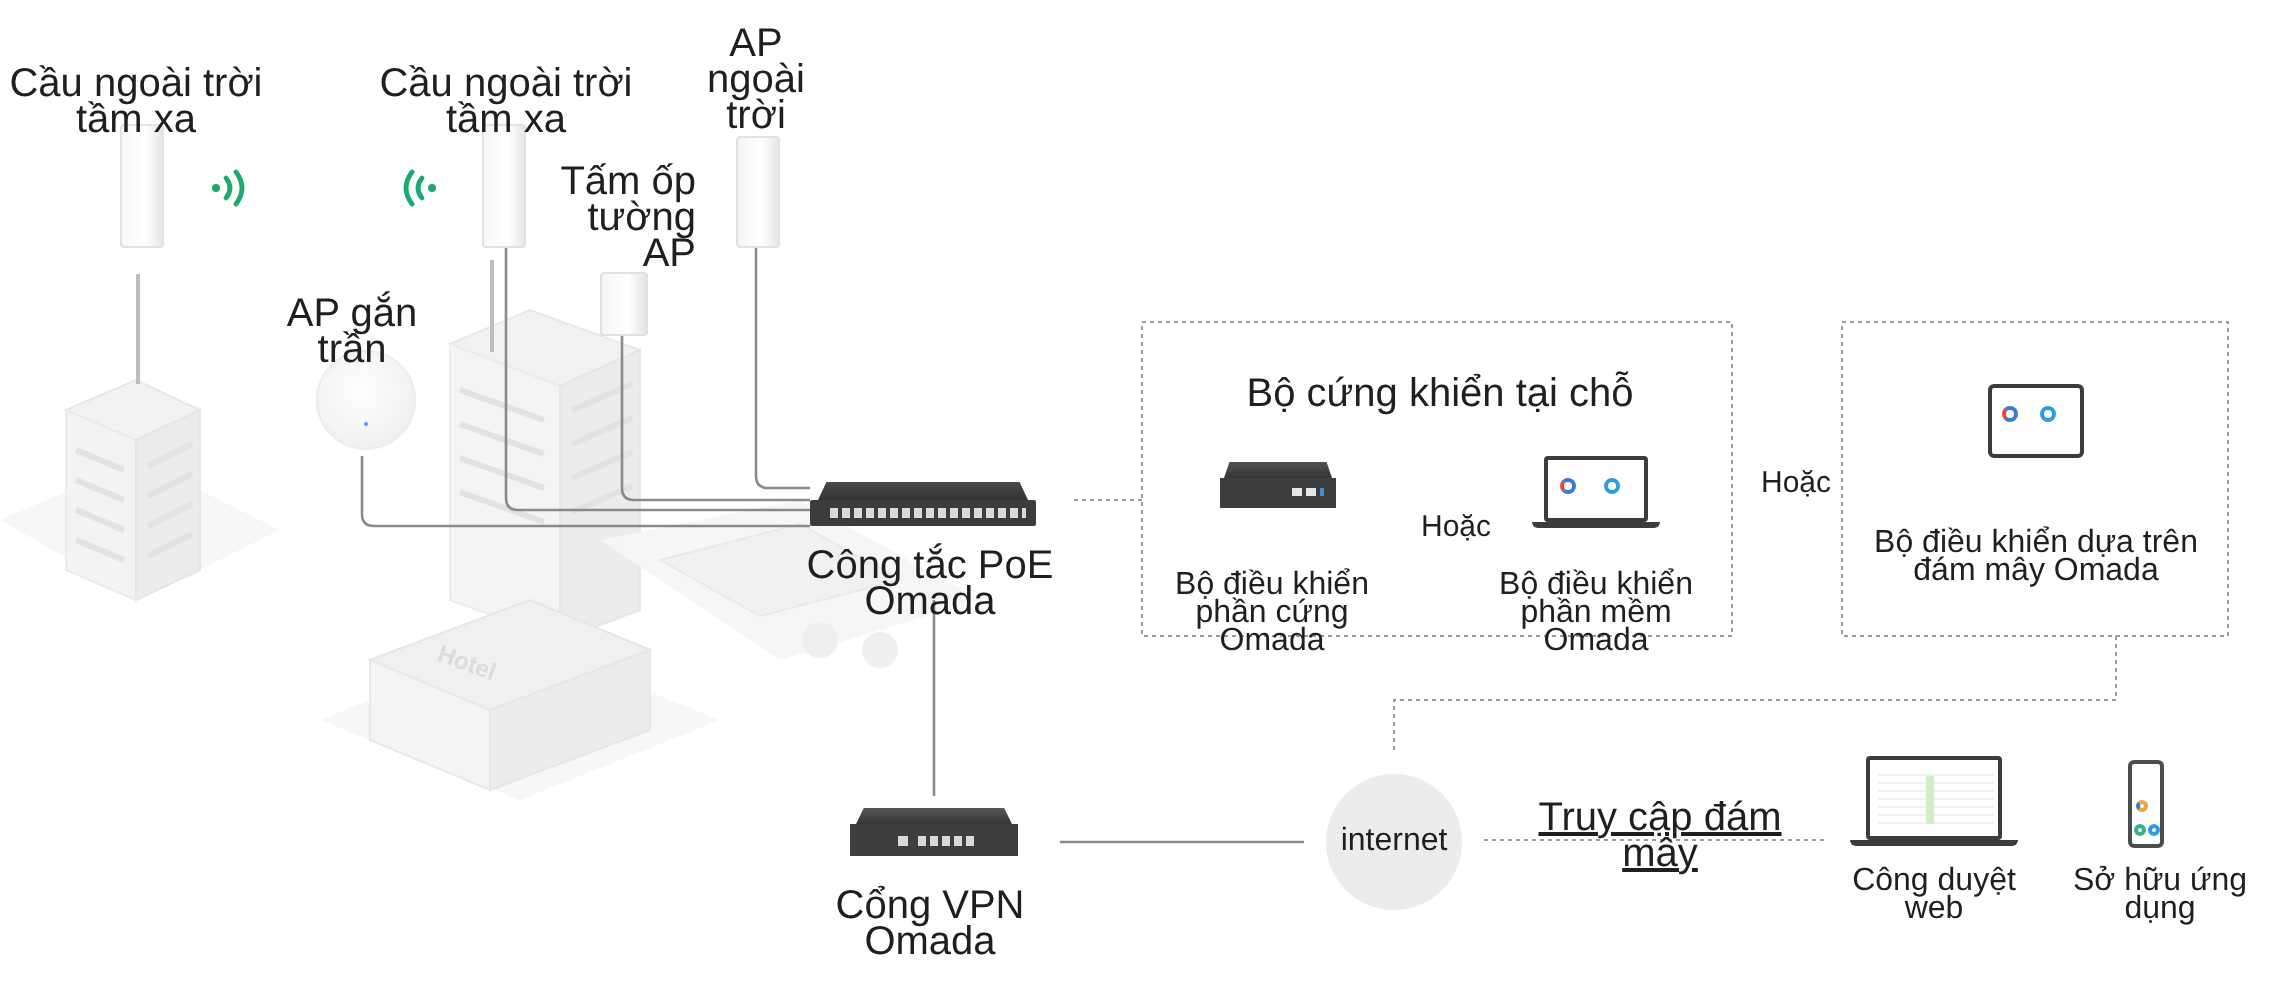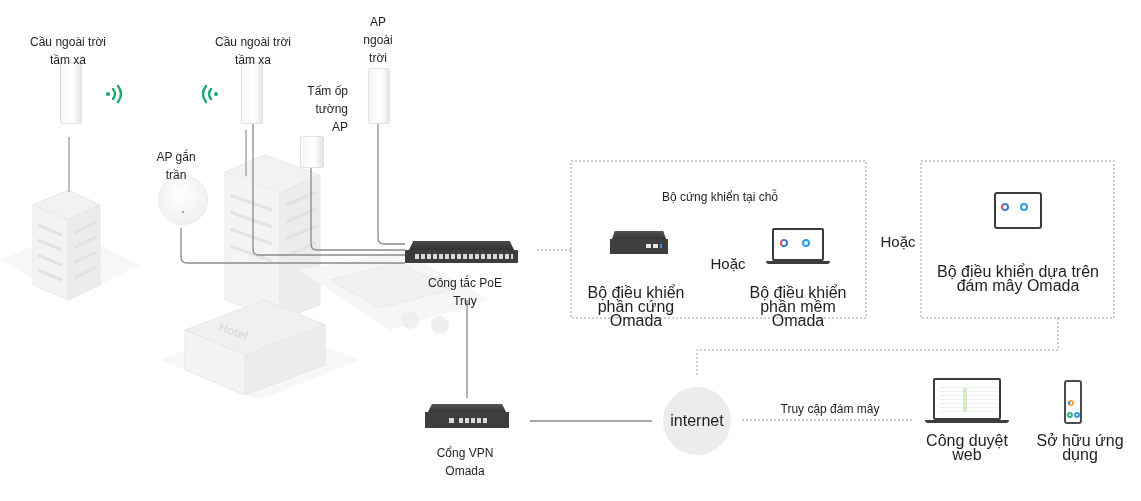--- a/index.html
+++ b/index.html
@@ -1,20 +1,20 @@
 <!DOCTYPE html>
 <html><head>
   <meta charset="utf-8">
   <style>
     html, body { margin: 0; padding: 0; background: #ffffff; }
     body { width: 1141px; height: 501px; position: relative; overflow: hidden;
            font-family: "Liberation Sans", "DejaVu Sans", sans-serif; color: #1a1a1a; }
     .abs { position: absolute; }
     .lbl { position: absolute; text-align: center; font-size: 15px; line-height: 17px; color: #1f1f1f; white-space: pre-line; }
-    .lbl.big { font-size: 12px; line-height: 18px; }
+    .lbl.big { font-size: 20px; line-height: 18px; }
     .lbl.sm { font-size: 16px; line-height: 14px; }
     svg.bg { position: absolute; left: 0; top: 0; }
   </style>
 </head>
 <body>
 
 <svg class="bg" width="1141" height="501" viewBox="0 0 1141 501">
 
   <g>
     <polygon points="0,260 70,230 140,265 70,300" fill="#f7f7f7"></polygon>
@@ -167,34 +167,34 @@
 tầm xa</div>
 <div class="lbl big" style="left:348px;top:13px;width:60px;">AP
 ngoài
 trời</div>
 <div class="lbl big" style="left:278px;top:82px;width:70px;text-align:right;">Tấm ốp
 tường
 AP</div>
 <div class="lbl big" style="left:143px;top:148px;width:66px;">AP gắn
 trần</div>
 <div class="lbl big" style="left:400px;top:274px;width:130px;">Công tắc PoE
-Truy</div>
+Omada</div>
 <div class="lbl big" style="left:405px;top:444px;width:120px;">Cổng VPN
 Omada</div>
 
 <div class="lbl big" style="left:620px;top:188px;width:200px;">Bộ cứng khiển tại chỗ</div>
 <div class="lbl sm" style="left:586px;top:286px;width:100px;">Bộ điều khiển
 phần cứng
 Omada</div>
 <div class="lbl sm" style="left:748px;top:286px;width:100px;">Bộ điều khiển
 phần mềm
 Omada</div>
 <div class="lbl" style="left:703px;top:255px;width:50px;">Hoặc</div>
 <div class="lbl" style="left:875px;top:233px;width:46px;">Hoặc</div>
 <div class="lbl sm" style="left:925px;top:265px;width:186px;">Bộ điều khiển dựa trên
 đám mây Omada</div>
 
 <div class="lbl sm" style="left:663px;top:414px;width:68px;">internet</div>
-<div class="lbl big" style="left:748px;top:400px;width:164px;">Truy cập đám mây</div>
+<div class="lbl big" style="left:748px;top:400px;width:164px;text-decoration:underline;">Truy cập đám mây</div>
 <div class="lbl sm" style="left:917px;top:434px;width:100px;">Công duyệt
 web</div>
 <div class="lbl sm" style="left:1030px;top:434px;width:100px;">Sở hữu ứng
 dụng</div>
 
 </body></html>

